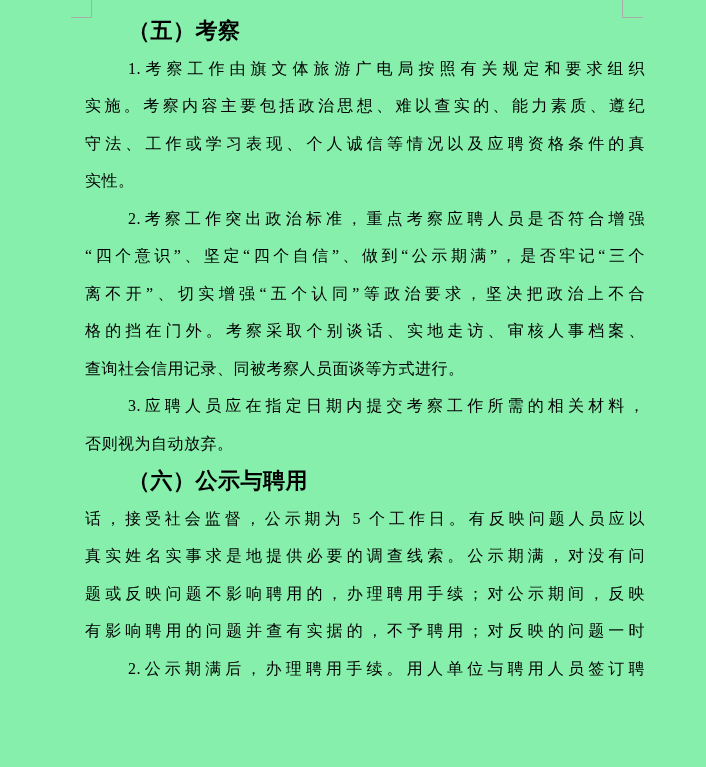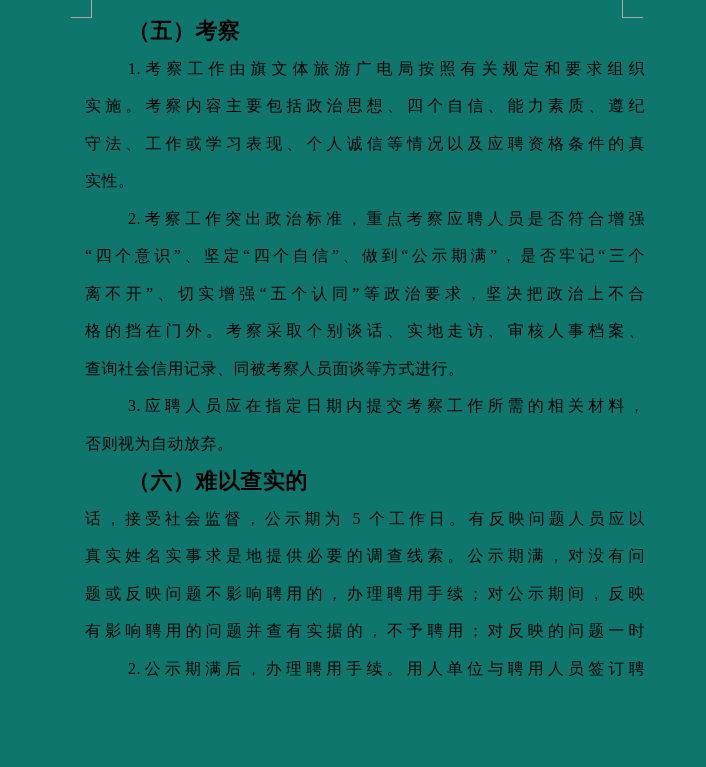--- a/index.html
+++ b/index.html
@@ -4,21 +4,21 @@
 <style>
   html, body {
     margin: 0;
     padding: 0;
     background: #ffffff;
   }
   .page {
     position: relative;
     width: 706px;
     height: 767px;
-    background: #0f766e;
+    background: #86efac;
     overflow: hidden;
     font-family: "Liberation Serif", "DejaVu Serif", serif;
     color: #000000;
   }
   
   .crop-mark {
     position: absolute;
     top: 0;
     height: 17px;
     width: 20px;
@@ -67,31 +67,31 @@
 <body>
 
 <div class="page">
 
   <div class="crop-mark left"></div>
   <div class="crop-mark right"></div>
 
   <div class="text-area">
     <div class="line heading indent">（五）考察</div>
     <div class="line indent justify">1.考察工作由旗文体旅游广电局按照有关规定和要求组织</div>
-    <div class="line justify">实施。考察内容主要包括政治思想、四个自信、能力素质、遵纪</div>
+    <div class="line justify">实施。考察内容主要包括政治思想、难以查实的、能力素质、遵纪</div>
     <div class="line justify">守法、工作或学习表现、个人诚信等情况以及应聘资格条件的真</div>
     <div class="line">实性。</div>
     <div class="line indent justify">2.考察工作突出政治标准，重点考察应聘人员是否符合增强</div>
     <div class="line justify">“四个意识”、坚定“四个自信”、做到“公示期满”，是否牢记“三个</div>
     <div class="line justify">离不开”、切实增强“五个认同”等政治要求，坚决把政治上不合</div>
     <div class="line justify">格的挡在门外。考察采取个别谈话、实地走访、审核人事档案、</div>
     <div class="line">查询社会信用记录、同被考察人员面谈等方式进行。</div>
     <div class="line indent justify">3.应聘人员应在指定日期内提交考察工作所需的相关材料，</div>
     <div class="line">否则视为自动放弃。</div>
-    <div class="line heading indent">（六）难以查实的</div>
+    <div class="line heading indent">（六）公示与聘用</div>
     <div class="line justify">话，接受社会监督，公示期为 5 个工作日。有反映问题人员应以</div>
     <div class="line justify">真实姓名实事求是地提供必要的调查线索。公示期满，对没有问</div>
     <div class="line justify">题或反映问题不影响聘用的，办理聘用手续；对公示期间，反映</div>
     <div class="line justify">有影响聘用的问题并查有实据的，不予聘用；对反映的问题一时</div>
     <div class="line indent justify">2.公示期满后，办理聘用手续。用人单位与聘用人员签订聘</div>
   </div>
 
 </div>
 
 </body></html>

